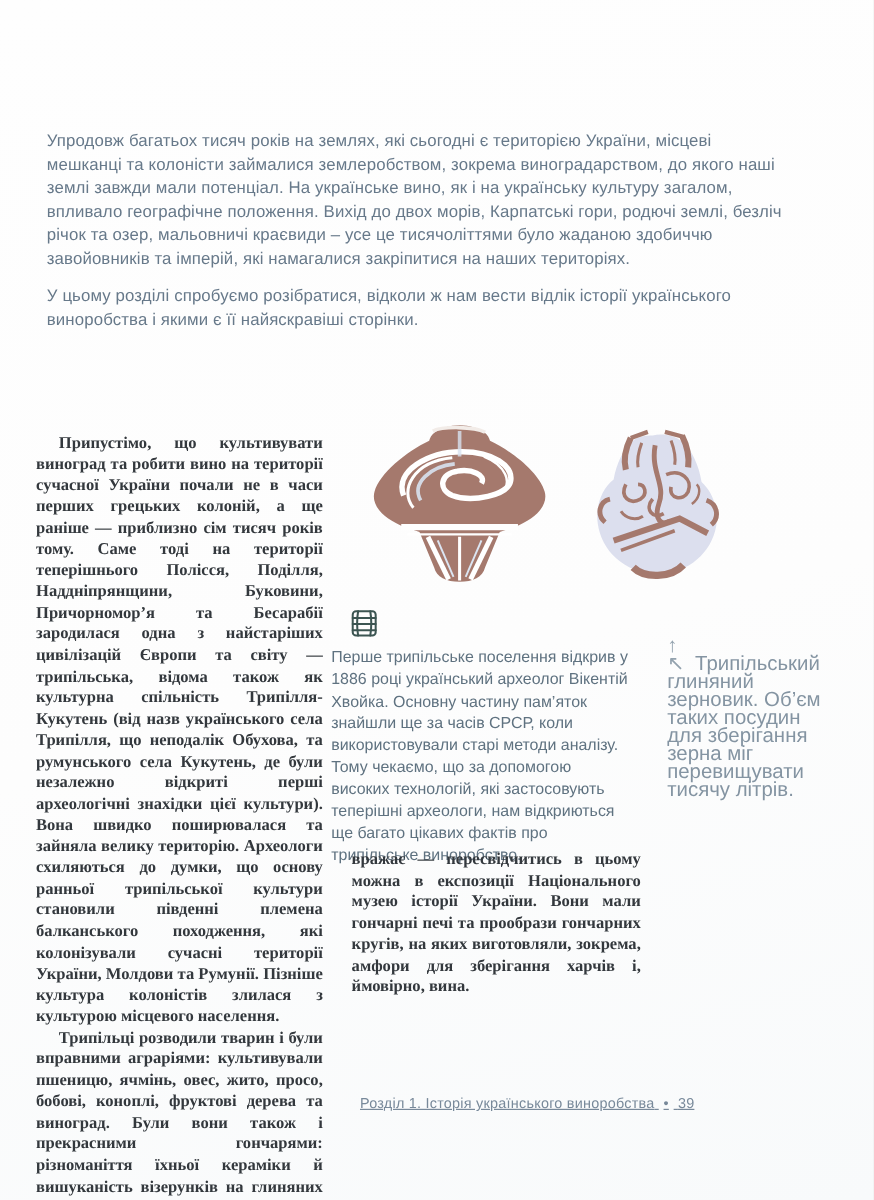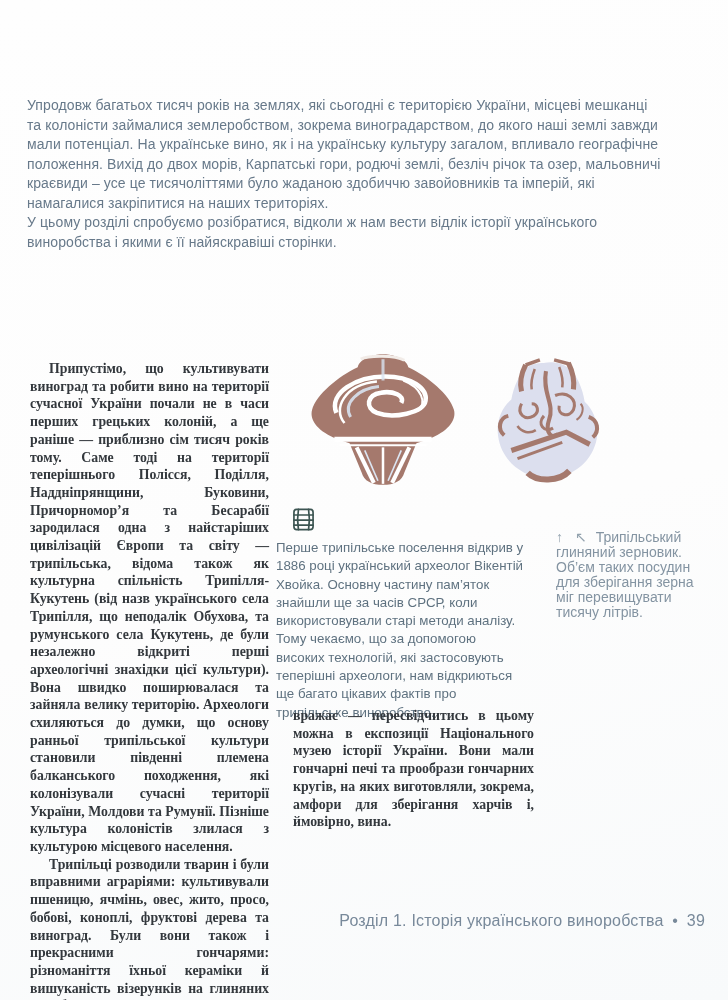--- a/index.html
+++ b/index.html
@@ -5,21 +5,21 @@
   html,body{margin:0;padding:0;}
   body{background:#e8e8e8;font-family:"Liberation Sans",sans-serif;}
   .page{
     position:relative;width:728px;height:1000px;margin:0 auto;
     background:linear-gradient(165deg,#fefefe 0%,#fdfdfd 55%,#f8fafb 100%);
     overflow:hidden;
   }
   
   .intro-block{position:absolute;left:27px;top:96px;width:637px;}
   .intro-block p{
-    margin:0;font-size:14px;line-height:19.5px;color:#67798a;
+    margin:12px;font-size:14px;line-height:19.5px;color:#67798a;
     letter-spacing:.1px;
   }
   
   .heading{
     position:absolute;left:27px;top:301px;margin:0;
     font-size:19px;font-weight:bold;color:#37514d;letter-spacing:.2px;
   }
   
   .serif-col{
     position:absolute;font-family:"Liberation Serif",serif;
@@ -32,30 +32,30 @@
   .col-mid{left:293px;top:707px;width:241px;}
   
   .note{
     position:absolute;left:276px;top:539px;width:249px;
     font-size:13.3px;line-height:18.3px;color:#5f7280;
   }
   .barrel{position:absolute;left:290px;top:506px;width:27px;height:27px;}
   
   .caption{
     position:absolute;left:556px;top:530px;width:144px;
-    font-size:14px;line-height:15px;color:#8494a2;
+    font-size:17px;line-height:15px;color:#8494a2;
   }
   .caption .arrows{letter-spacing:4px;margin-right:5px;color:#93a2ae;}
   
   .vessel1{position:absolute;left:306px;top:350px;width:154px;height:140px;}
   .vessel2{position:absolute;left:491px;top:352px;width:114px;height:142px;}
   
   .footer{
-    position:absolute;left:300px;top:912px;width:405px;text-align:right;
-    font-size:16px;color:#78899a;letter-spacing:.2px;
+    position:absolute;left:300px;top:912px;width:405px;text-align:left;
+    font-size:12px;color:#78899a;letter-spacing:.2px;text-decoration:underline;
   }
   .footer .sep{margin:0 4px;}
 </style>
 </head>
 <body>
 
 <div class="page">
 
   <div class="intro-block">
     <p>Упродовж багатьох тисяч років на землях, які сьогодні є територією України, місцеві мешканці та колоністи займалися землеробством, зокрема виноградарством, до якого наші землі завжди мали потенціал. На українське вино, як і на українську культуру загалом, впливало географічне положення. Вихід до двох морів, Карпатські гори, родючі землі, безліч річок та озер, мальовничі краєвиди – усе це тисячоліттями було жаданою здобиччю завойовників та імперій, які намагалися закріпитися на наших територіях.</p>

